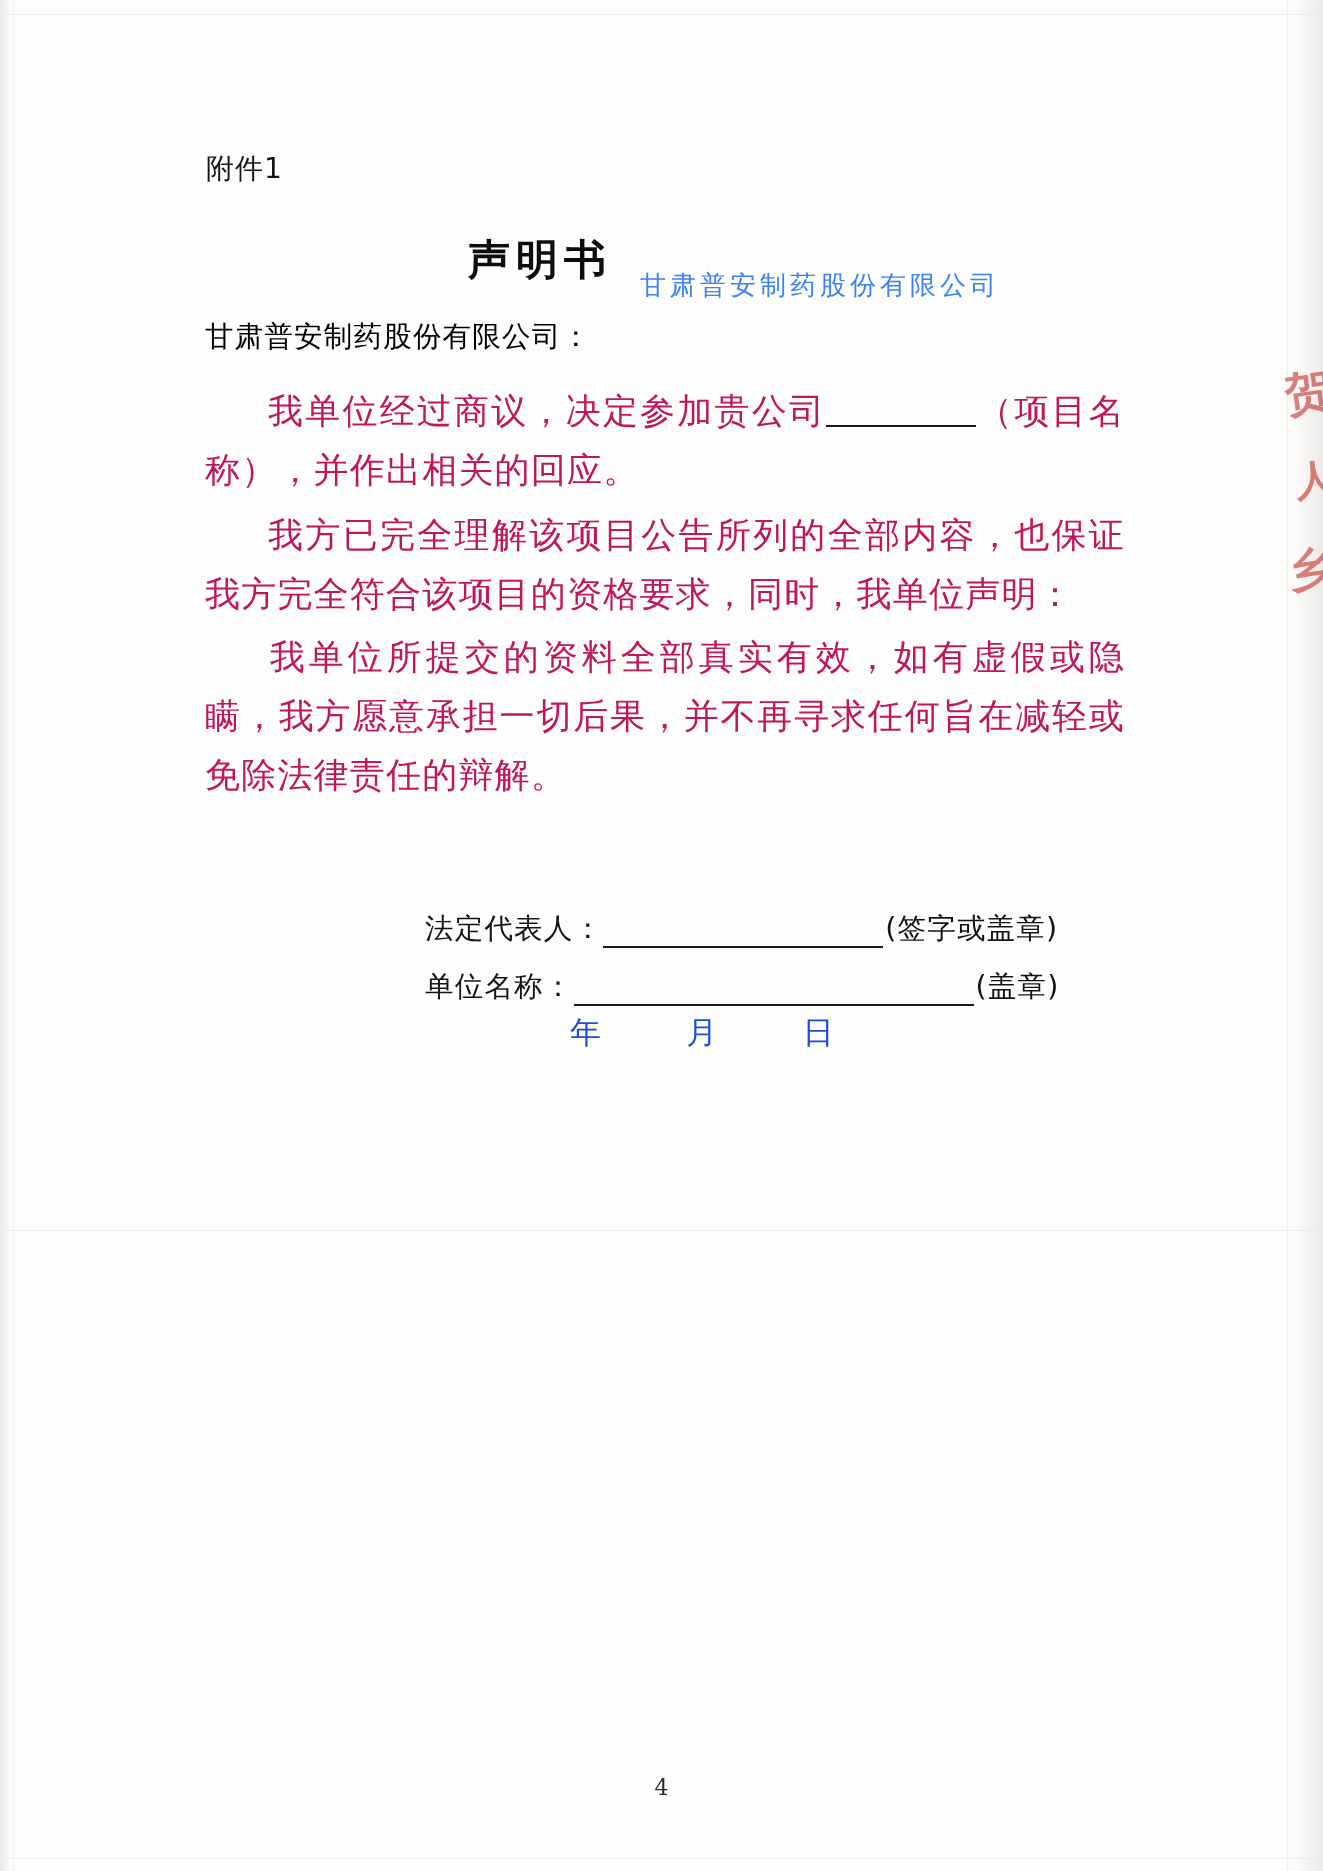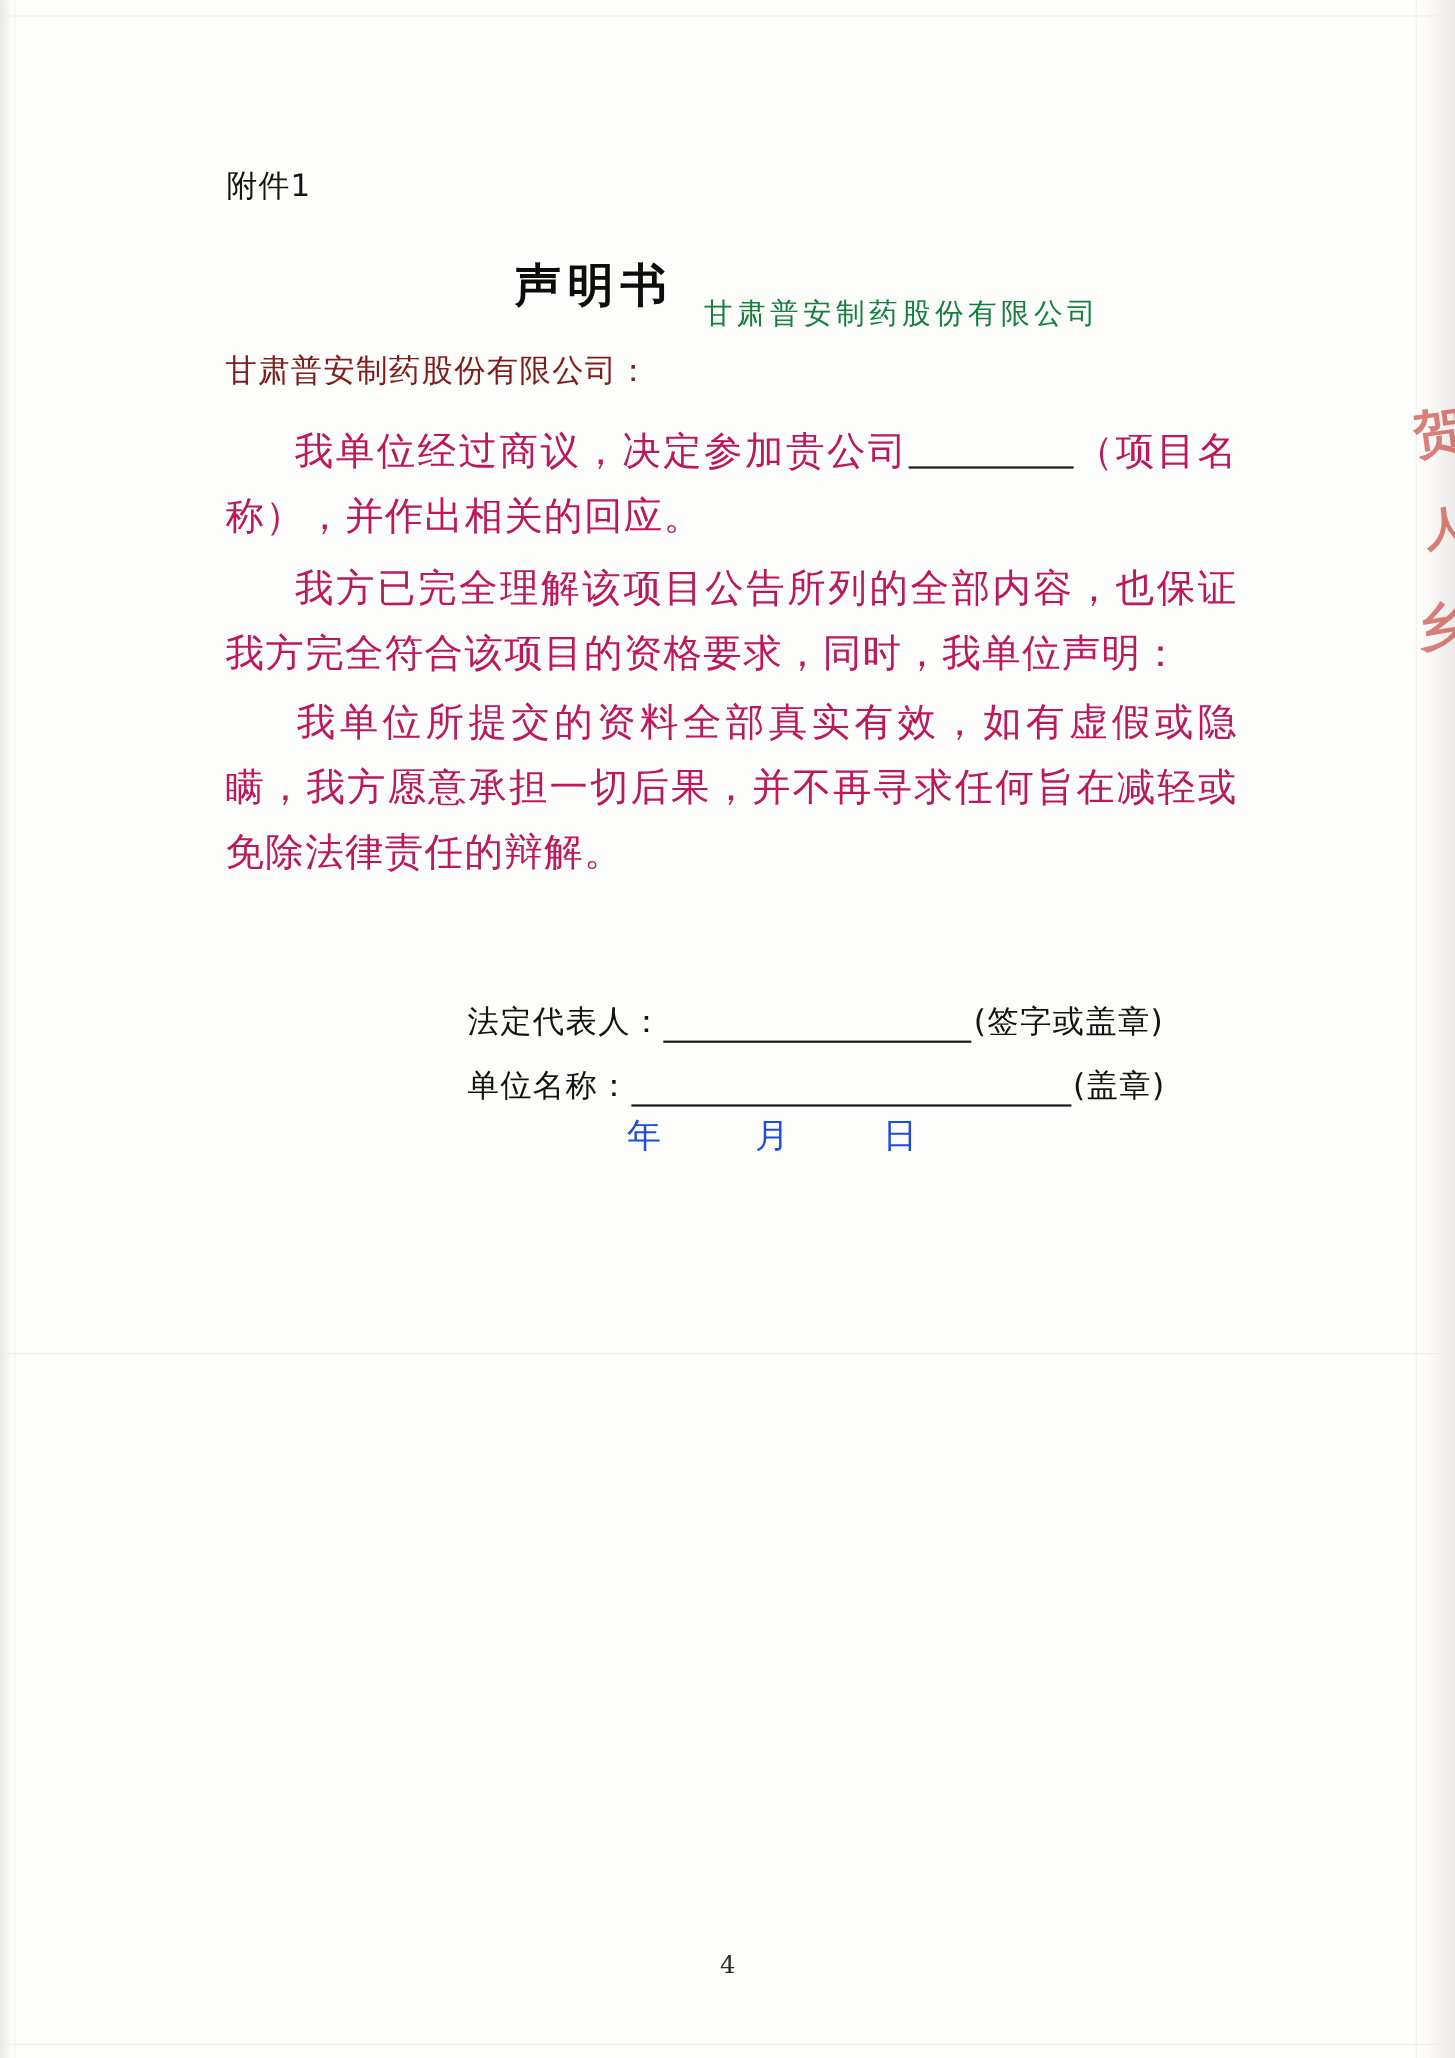--- a/index.html
+++ b/index.html
@@ -85,21 +85,21 @@
     color: #0d0d0d;
   }
 
   .addressee {
     position: absolute;
     left: 205px;
     top: 318px;
     font-size: 28.5px;
     letter-spacing: 1.2px;
     font-family: "DejaVu Sans", "Liberation Sans", sans-serif;
-    color: #7f1d1d;
+    color: #000000;
   }
 
   .body-block {
     position: absolute;
     left: 205px;
     width: 920px;
     font-size: 35px;
     line-height: 59px;
     letter-spacing: 1.2px;
     text-align: justify;
@@ -178,21 +178,21 @@
     transform: rotate(-8deg);
     user-select: none;
   }
   .stamp-a { left: 1285px; top: 362px; font-size: 46px; }
   .stamp-b { left: 1295px; top: 452px; font-size: 40px; }
   .stamp-c { left: 1288px; top: 540px; font-size: 44px; }
 
   
   .ghost {
     position: absolute;
-    color: #15803d;
+    color: #3b82f6;
     font-size: 26px;
     letter-spacing: 4px;
     font-family: "DejaVu Sans", "Liberation Sans", sans-serif;
     user-select: none;
   }
 </style>
 </head>
 <body>
 
 <div class="page-scan"></div>

